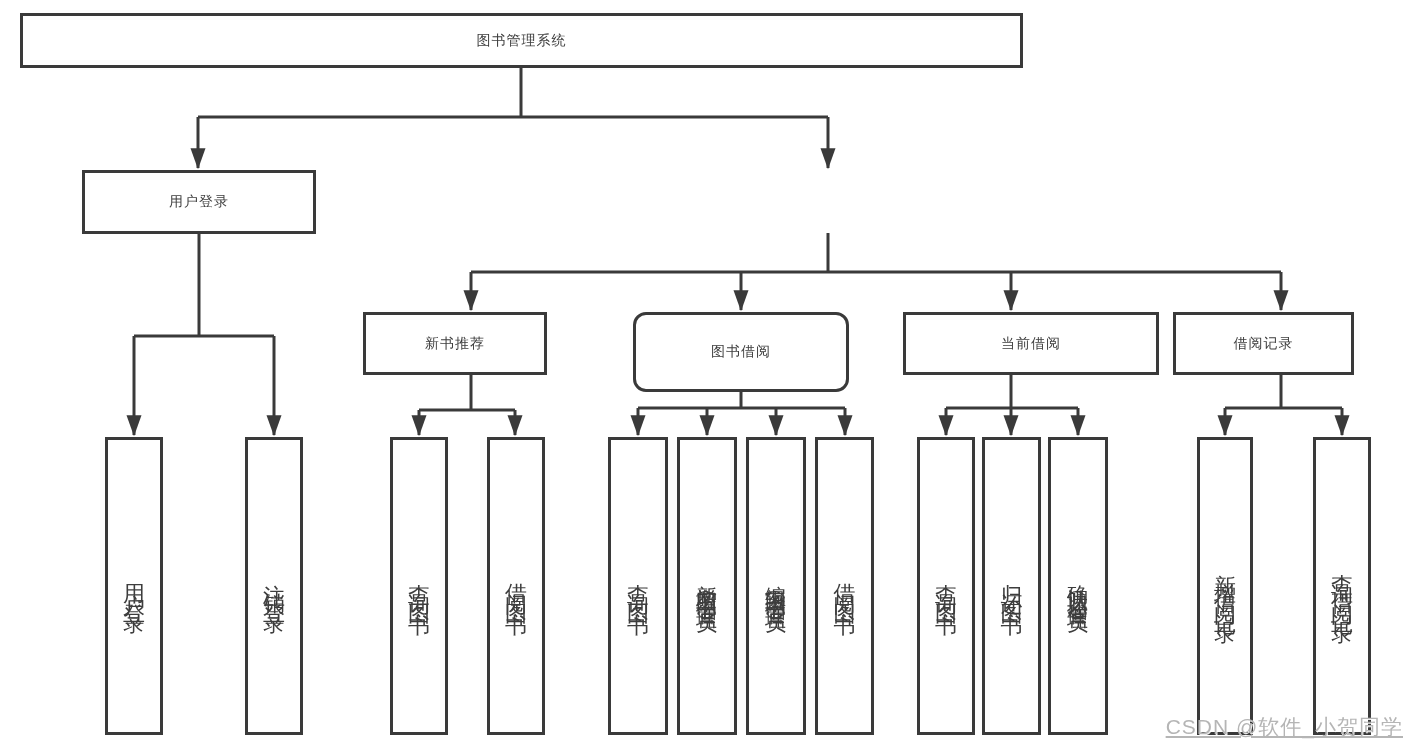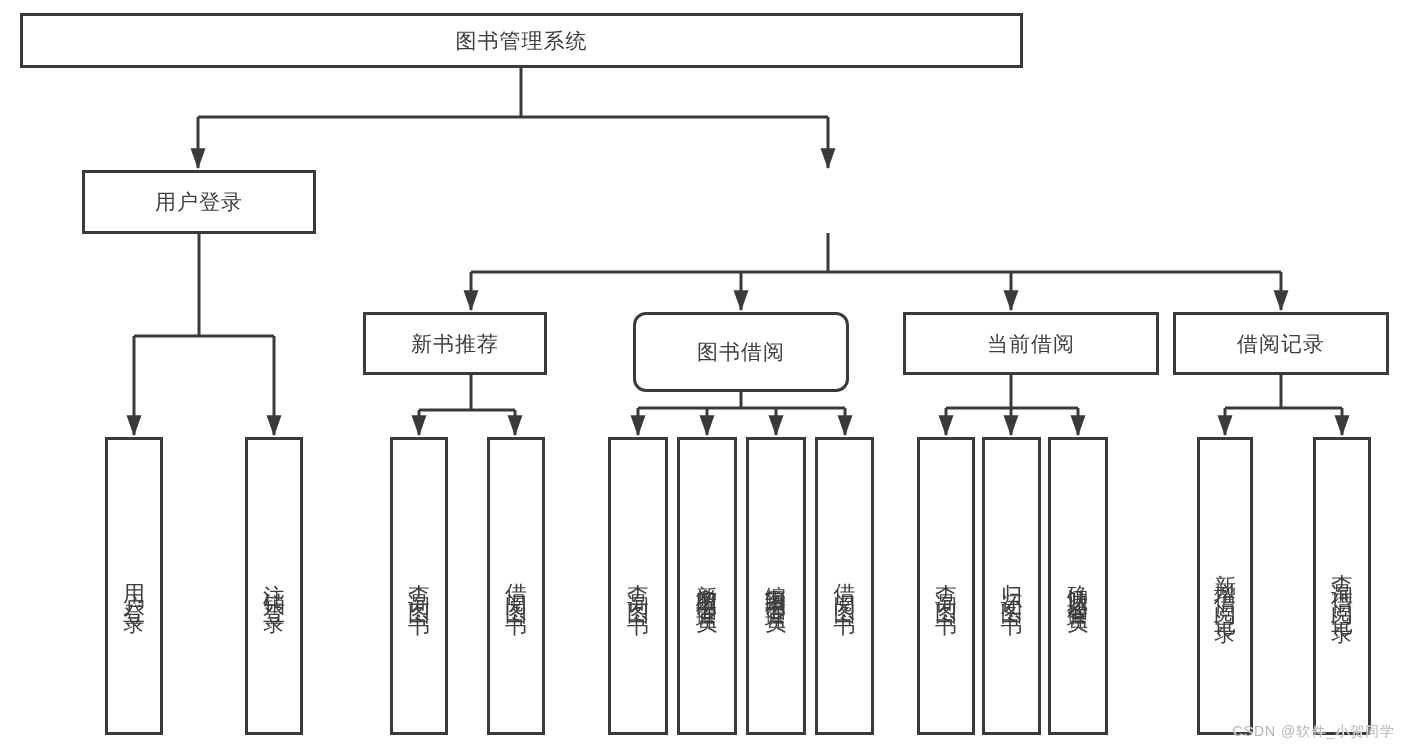--- a/index.html
+++ b/index.html
@@ -23,21 +23,21 @@
   }
   .connectors path.lines{stroke:var(--line);stroke-width:3;fill:none;}
   .connectors line{stroke:var(--line);stroke-width:3;}
   .connectors marker path{fill:var(--line);}
   .hbox{
     position:absolute;
     border:3px solid var(--line);
     background:#fff;
     display:flex;align-items:center;justify-content:center;
     color:var(--text);
-    font-size:21px;
+    font-size:14px;
     letter-spacing:1px;
     z-index:2;
   }
   .vbox{
     position:absolute;
     top:437px;height:298px;
     border:3px solid var(--line);
     background:#fff;
     display:flex;align-items:center;justify-content:center;
     color:var(--text);
@@ -50,26 +50,27 @@
     letter-spacing:10px;
     line-height:1;
     white-space:nowrap;
   }
   .vbox.tight span{
     font-size:21px;
     letter-spacing:4px;
   }
   .watermark{
     position:absolute;
-    right:10px;bottom:6px;
+    right:2px;bottom:6px;
     color:var(--wm);
-    font-size:14px;
+    font-size:21px;
     letter-spacing:1px;
     z-index:5;
     text-shadow:1px 1px 0 rgba(255,255,255,0.9);
+    text-decoration:underline;
   }
 </style>
 </head>
 <body>
 
 <div class="stage">
 
   <svg class="connectors" width="1405" height="747" viewBox="0 0 1405 747" xmlns="http://www.w3.org/2000/svg">
     <defs>
       <marker id="arw" markerWidth="8" markerHeight="6" refX="6.6" refY="2.5" orient="auto">
@@ -117,21 +118,21 @@
 
   <div class="hbox" style="left:363px;top:312px;width:184px;height:63px;">
     <span>新书推荐</span>
   </div>
   <div class="hbox" style="left:633px;top:312px;width:216px;height:80px;border-radius:13px;">
     <span>图书借阅</span>
   </div>
   <div class="hbox" style="left:903px;top:312px;width:256px;height:63px;">
     <span>当前借阅</span>
   </div>
-  <div class="hbox" style="left:1173px;top:312px;width:216px;height:63px;">
+  <div class="hbox" style="left:1173px;top:312px;width:181px;height:63px;">
     <span>借阅记录</span>
   </div>
 
   <div class="vbox" style="left:105px;width:58px;">
     <span>用户登录</span>
   </div>
   <div class="vbox" style="left:245px;width:58px;">
     <span>注销登录</span>
   </div>
 

